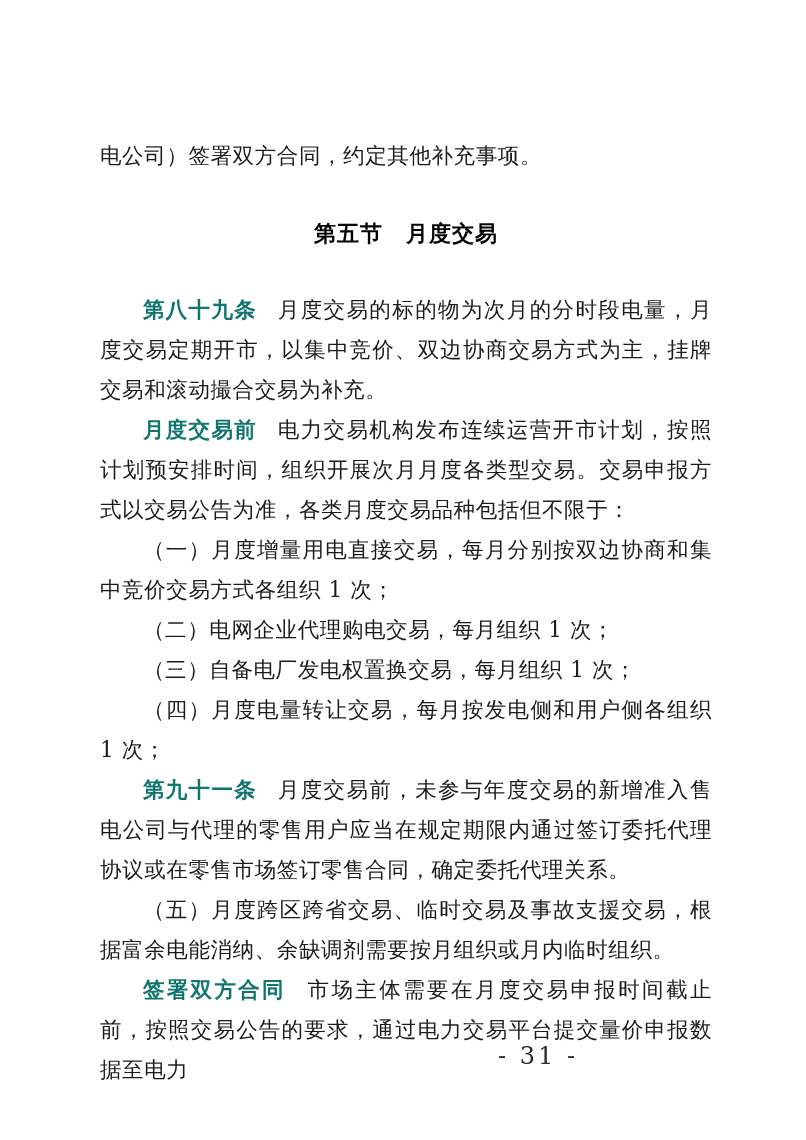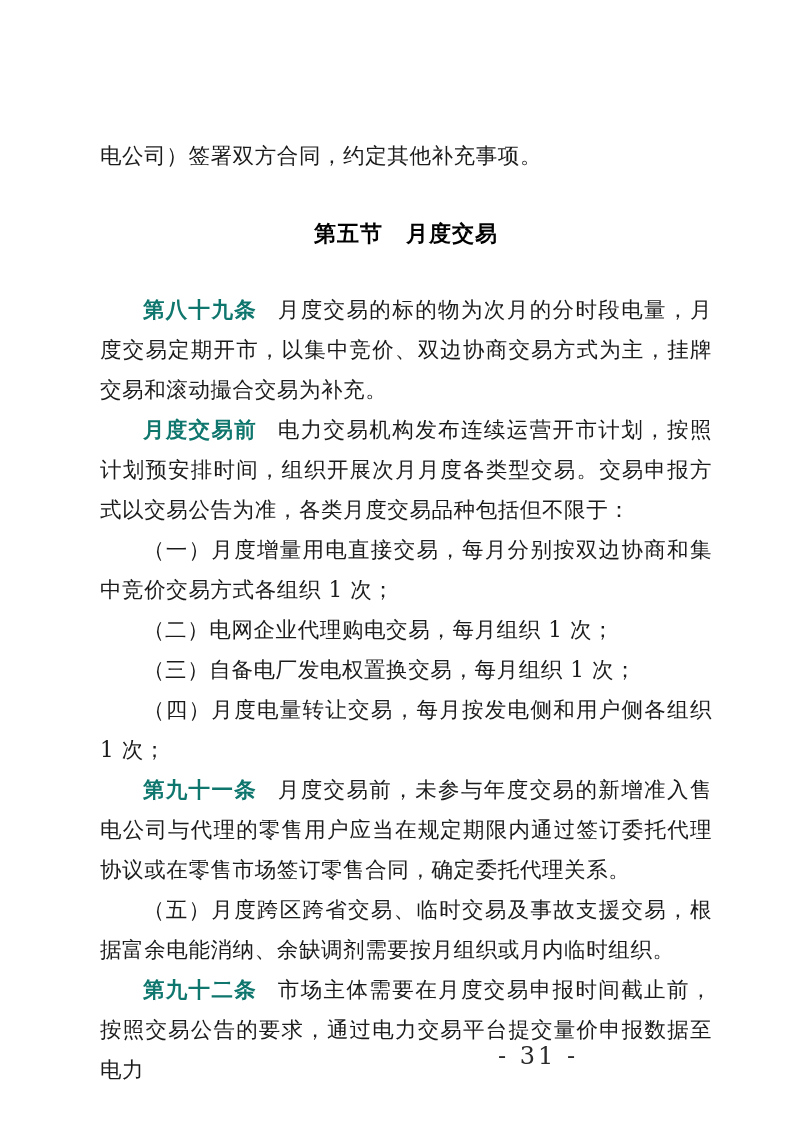--- a/index.html
+++ b/index.html
@@ -102,21 +102,21 @@
     <p class="para indent"><span class="art-num">月度交易前</span><span class="art-gap"></span><span>电力交易机构发布连续运营开市计划，按照计划预安排时间，组织开展次月月度各类型交易。交易申报方式以交易公告为准，各类月度交易品种包括但不限于：</span></p>
 
     <p class="para indent">（一）月度增量用电直接交易，每月分别按双边协商和集中竞价交易方式各组织 1 次；</p>
     <p class="para indent">（二）电网企业代理购电交易，每月组织 1 次；</p>
     <p class="para indent">（三）自备电厂发电权置换交易，每月组织 1 次；</p>
     <p class="para indent">（四）月度电量转让交易，每月按发电侧和用户侧各组织 1 次；</p>
     <p class="para indent"><span class="art-num">第九十一条</span><span class="art-gap"></span><span>月度交易前，未参与年度交易的新增准入售电公司与代理的零售用户应当在规定期限内通过签订委托代理协议或在零售市场签订零售合同，确定委托代理关系。</span></p>
 
     <p class="para indent">（五）月度跨区跨省交易、临时交易及事故支援交易，根据富余电能消纳、余缺调剂需要按月组织或月内临时组织。</p>
 
-    <p class="para indent"><span class="art-num">第九十二条</span><span class="art-gap"></span><span>市场主体需要在月度交易申报时间截止前，按照交易公告的要求，通过电力交易平台提交量价申报数据至电力</span></p>
+    <p class="para indent"><span class="art-num">签署双方合同</span><span class="art-gap"></span><span>市场主体需要在月度交易申报时间截止前，按照交易公告的要求，通过电力交易平台提交量价申报数据至电力</span></p>
 
   </div>
 
   <div class="footer">
     <span class="page-number">- 31 -</span>
   </div>
 
 </div>
 
 </body></html>

